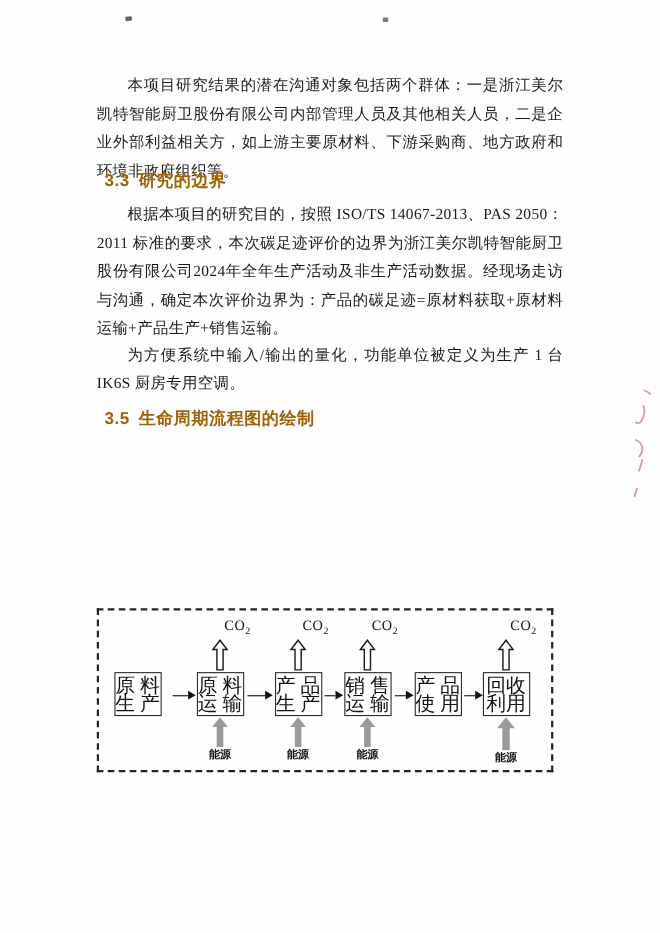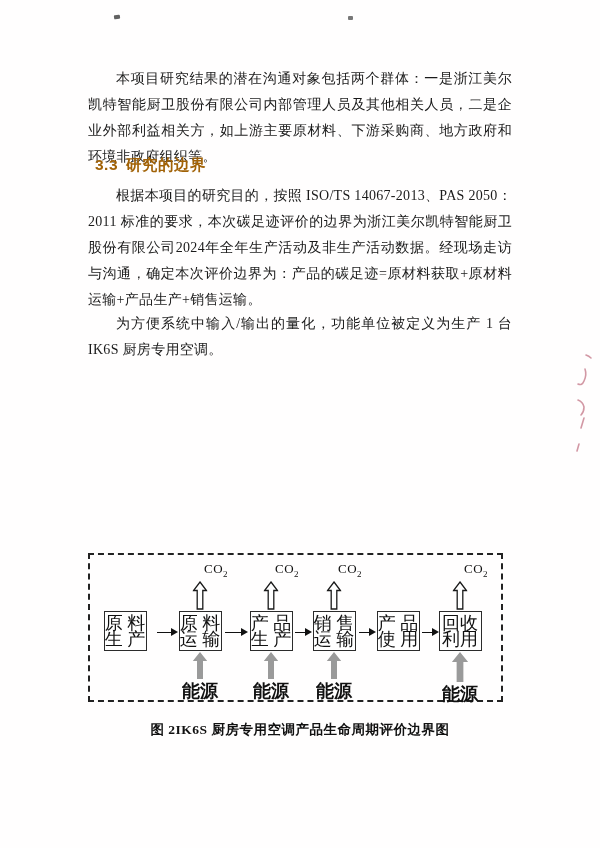--- a/index.html
+++ b/index.html
@@ -43,21 +43,21 @@
   }
   .co2{
     position:absolute;top:6px;transform:translateX(-50%);
     font-size:13px;color:#111;white-space:nowrap;letter-spacing:0.5px;margin-left:16px;
   }
   .co2 sub{font-size:9px;}
   .up-arrow{position:absolute;top:26px;transform:translateX(-50%);}
   .gy-arrow{position:absolute;top:97px;transform:translateX(-50%);}
   .energy{
     position:absolute;top:124px;transform:translateX(-50%);
-    font-size:18px;font-weight:700;color:#111;white-space:nowrap;
+    font-size:10px;font-weight:700;color:#111;white-space:nowrap;
   }
   .harrow{
     position:absolute;top:76.5px;height:0;border-top:1.5px solid #111;
   }
   .harrow::after{
     content:"";position:absolute;right:-7px;top:-5px;
     border-left:7px solid #111;border-top:4px solid transparent;border-bottom:4px solid transparent;
   }
 
   .caption{
@@ -77,20 +77,21 @@
 
 <div class="page">
 
   <p class="body-p" style="top:66px">本项目研究结果的潜在沟通对象包括两个群体：一是浙江美尔凯特智能厨卫股份有限公司内部管理人员及其他相关人员，二是企业外部利益相关方，如上游主要原材料、下游采购商、地方政府和环境非政府组织等。</p>
 
   <h2 class="hd" style="top:153px"><span>3.3</span><span class="hd-t">研究的边界</span></h2>
   <p class="body-p" style="top:183px">根据本项目的研究目的，按照 ISO/TS 14067-2013、PAS 2050：2011 标准的要求，本次碳足迹评价的边界为浙江美尔凯特智能厨卫股份有限公司2024年全年生产活动及非生产活动数据。经现场走访与沟通，确定本次评价边界为：产品的碳足迹=原材料获取+原材料运输+产品生产+销售运输。</p>
 
   <p class="body-p" style="top:311px">为方便系统中输入/输出的量化，功能单位被定义为生产 1 台 IK6S 厨房专用空调。</p>
 
+  <h2 class="hd" style="top:369px"><span>3.5</span><span class="hd-t">生命周期流程图的绘制</span></h2>
 
   <div class="diagram">
 
     <div class="co2" style="left:110px"><span>CO</span><sub>2</sub></div>
     <div class="co2" style="left:181px"><span>CO</span><sub>2</sub></div>
     <div class="co2" style="left:244px"><span>CO</span><sub>2</sub></div>
     <div class="co2" style="left:370px"><span>CO</span><sub>2</sub></div>
 
     <svg class="up-arrow" style="left:110px" width="15" height="29" viewBox="0 0 15 29">
         <path d="M7.5 1 L14 9.5 H10.3 V28 H4.7 V9.5 H1 Z" fill="#ffffff" stroke="#1a1a1a" stroke-width="1.3"></path>
@@ -148,21 +149,20 @@
     <svg class="gy-arrow" style="left:370px;height:30px" width="18" height="30" viewBox="0 0 16 27" preserveAspectRatio="none">
         <path d="M8 0 L15.2 9 H11 V27 H5 V9 H0.8 Z" fill="#9a9a9a"></path>
       </svg>
 
     <div class="energy" style="left:110px">能源</div>
     <div class="energy" style="left:181px">能源</div>
     <div class="energy" style="left:244px">能源</div>
     <div class="energy" style="left:370px;top:127px">能源</div>
   </div>
 
-  <p class="caption">图 2IK6S 厨房专用空调产品生命周期评价边界图</p>
 
   <div class="speck speck-1"></div>
   <div class="speck speck-2"></div>
   <svg class="red-marks" width="28" height="115" viewBox="0 0 28 115">
     <g fill="none" stroke-width="1.6" stroke-linecap="round" opacity="0.6">
       <path d="M14 10 q3 1 5 3" stroke="#b5556a"></path>
       <path d="M13 24 q2 6 -1 12 q-2 5 -6 3" stroke="#b5556a"></path>
       <path d="M6 55 q5 2 6 7 q0 5 -3 8" stroke="#b5556a"></path>
       <path d="M12 73 l-3 10" stroke="#b5556a"></path>
       <path d="M7 99 l-2 7" stroke="#b5556a"></path>

